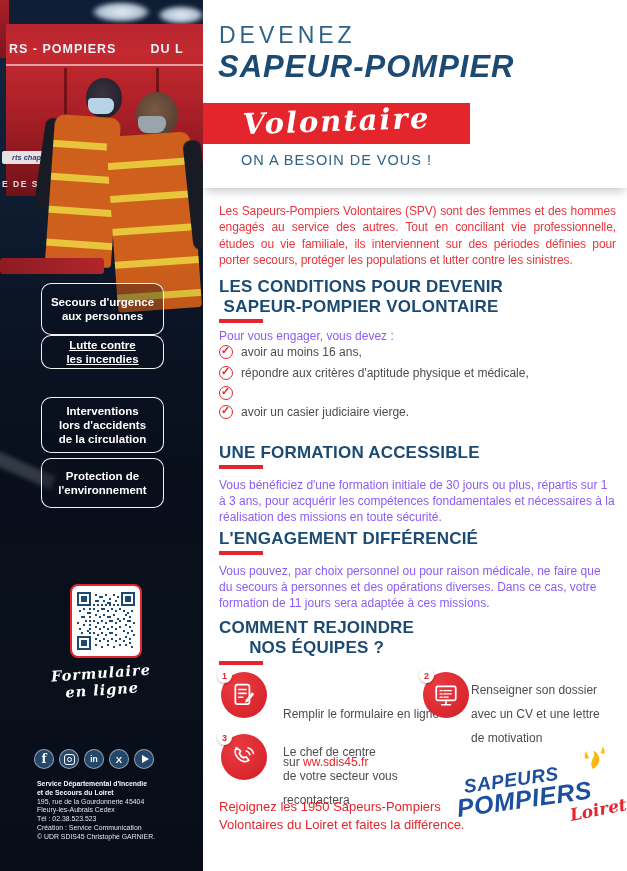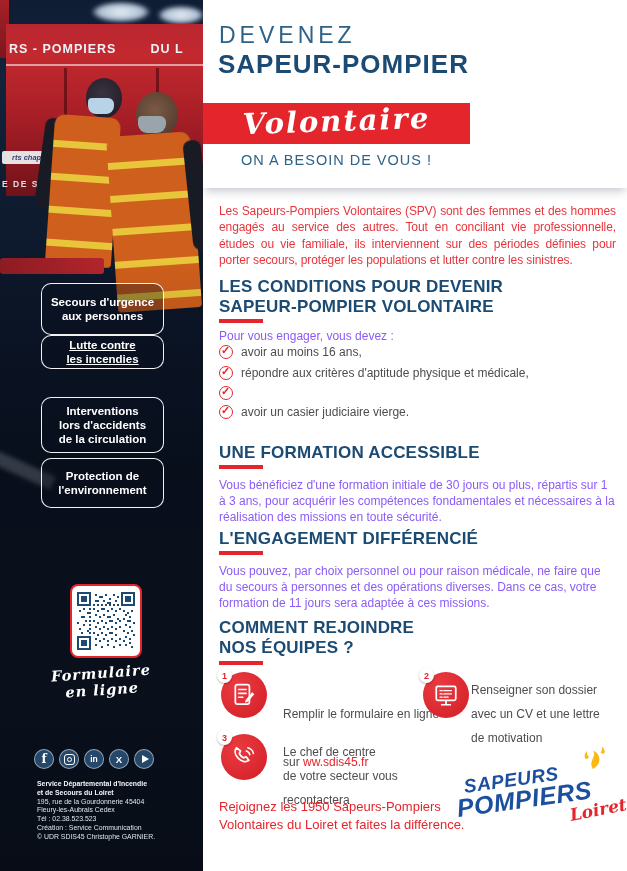--- a/index.html
+++ b/index.html
@@ -68,33 +68,33 @@
   .g-yt::before { content:""; width:0; height:0; border-left:7px solid #fff; border-top:4.5px solid transparent; border-bottom:4.5px solid transparent; display:block; margin-left:2px; }
 
   .contact { position:absolute; left:37px; top:780px; color:#dce5ee; font-size:6.9px; line-height:8.8px; }
   .contact .b { font-weight:bold; color:#f3f7fb; }
 
   
   .content { position:absolute; left:203px; top:0; width:424px; height:871px; background:#fff; z-index:1; }
   .header { position:absolute; left:0; top:0; width:424px; height:188px; background:#fff;
     box-shadow:0 5px 9px -2px rgba(60,70,90,.30);padding-left:8px; }
   .devenez { position:absolute; left:16px; top:22px; font-size:23px; letter-spacing:4px; color:#2e6287; }
-  .sapeur { position:absolute; left:15px; top:49px; font-size:26px; font-weight:800; color:#1b4a73; letter-spacing:1px; }
+  .sapeur { position:absolute; left:15px; top:49px; font-size:31px; font-weight:800; color:#1b4a73; letter-spacing:1px;font-style:italic; }
   .banner { position:absolute; left:0; top:103px; width:267px; height:41px; background:#e5252c; }
   .banner-text { position:absolute; left:0; top:1px; width:100%; text-align:center; color:#fff;
     font-family:"DejaVu Serif", serif; font-style:italic; font-weight:bold; font-size:29px; letter-spacing:2px;
     transform:rotate(-2deg); }
   .tagline { position:absolute; left:0; top:152px; width:267px; text-align:center; color:#2e6287;
     font-size:14.5px; letter-spacing:1px; }
 
   .intro { position:absolute; left:16px; top:203px; width:397px; color:#e8353c; font-size:12px;
     line-height:16.3px; text-align:justify; letter-spacing:-0.1px; }
 
   .sec-title { position:absolute; left:16px; color:#1b4a73; font-weight:800; font-size:17px; line-height:20px;
-    white-space:pre-line; letter-spacing:.2px; }
+    white-space:pre-line; letter-spacing:.2px;text-align:center; }
   .red-bar { position:absolute; left:16px; width:44px; height:3.5px; background:#e5252c; }
   .body-text { position:absolute; left:16px; width:398px; color:#8b5cf6; font-size:12px; line-height:16px; }
   .t-cond { top:277px; } .bar-cond { top:319px; }
   .lead { top:328px; }
   .checklist { position:absolute; left:16px; top:345px; width:400px; }
   .chk { display:flex; align-items:flex-start; margin-bottom:5px; color:#4d4d4f; font-size:12px; line-height:15.5px; }
   .chk-txt { white-space:pre-line; }
   .chk-ic { flex:0 0 14px; width:14px; height:14px; border:1.6px solid #e5252c; border-radius:50%;
     margin-right:8px; margin-top:0px; position:relative; }
   .chk-ic::before { content:"✓"; position:absolute; left:1px; top:-3px; color:#e5252c; font-size:11px; font-weight:bold; }

